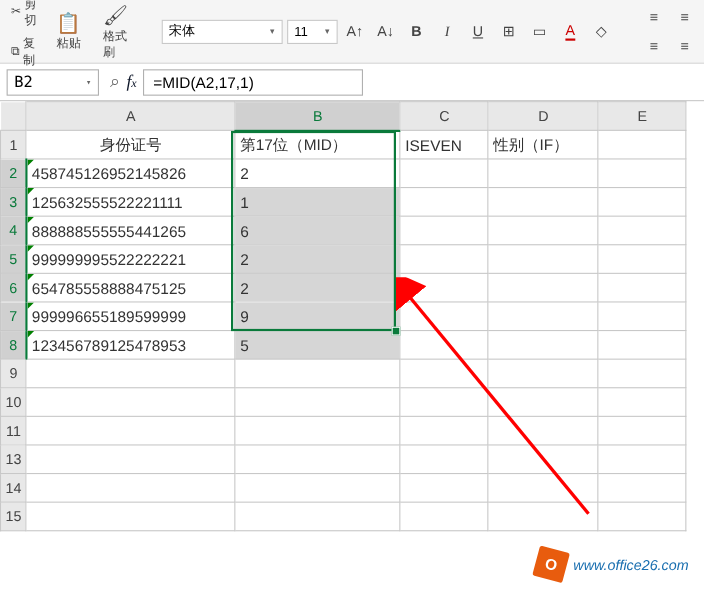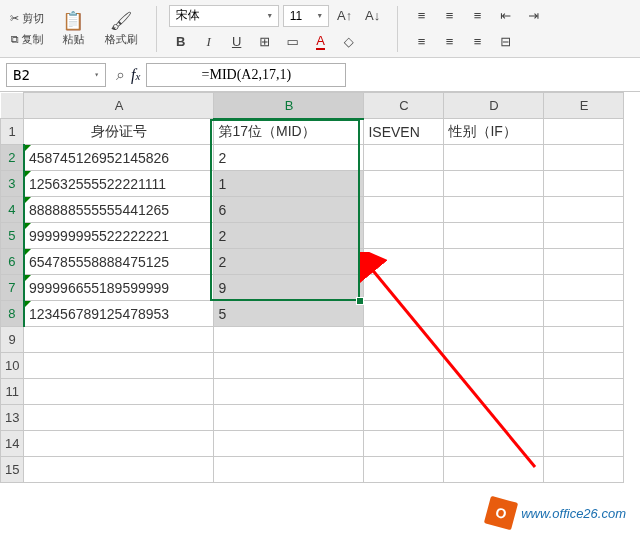--- a/index.html
+++ b/index.html
@@ -12,24 +12,24 @@
   .ic { display: inline-block; }
   .sep { width: 1px; height: 46px; background: #d0d0d0; margin: 0 4px; }
   .font-box { border: 1px solid #c8c8c8; background: #fff; padding: 2px 6px; font-size: 12px; height: 22px; display: flex; align-items: center; justify-content: space-between; }
   .font-name { width: 110px; }
   .font-size { width: 46px; }
   .tiny-tri { font-size: 8px; color: #666; }
   .fmt-row { display: flex; gap: 4px; align-items: center; }
   .fmt-btn { width: 24px; height: 22px; display: flex; align-items: center; justify-content: center; border: 1px solid transparent; font-size: 13px; color: #444; }
   
   .namebox-row { display: flex; align-items: center; border-bottom: 1px solid #c8c8c8; height: 34px; padding: 4px 6px; gap: 10px; background: #fff; }
-  .namebox { border: 1px solid #b0b0b0; background: #fff; width: 100px; height: 24px; display: flex; align-items: center; justify-content: space-between; padding: 0 6px; font-family: Consolas, monospace; font-size: 14px; }
+  .namebox { border: 1px solid #b0b0b0; background: #fff; width: 84px; height: 24px; display: flex; align-items: center; justify-content: space-between; padding: 0 6px; font-family: Consolas, monospace; font-size: 14px; }
   .fx-area { display: flex; align-items: center; gap: 6px; flex: 1; }
   .fx-icon { font-style: italic; font-family: "Times New Roman", serif; font-size: 16px; color: #0f172a; }
-  .formula-input { border: 1px solid #b0b0b0; padding: 2px 8px; font-family: Liberation Serif, serif; font-size: 14px; height: 24px; display: flex; align-items: center; min-width: 200px; background: #fff; justify-content: center; }
+  .formula-input { border: 1px solid #b0b0b0; padding: 2px 8px; font-family: Liberation Sans, sans-serif; font-size: 14px; height: 24px; display: flex; align-items: center; min-width: 200px; background: #fff; }
   
   .sheet { position: relative; }
   table { border-collapse: collapse; table-layout: fixed; }
   th, td { border: 1px solid #c8c8c8; height: 26px; padding: 0 4px; font-size: 14px; color: #333; overflow: hidden; white-space: nowrap; font-weight: normal; }
   .corner { width: 20px; background: #e8e8e8; border-left: none; border-top: none; }
   .colhdr { background: #e8e8e8; text-align: center; font-size: 13px; color: #444; }
   .rowhdr { background: #e8e8e8; text-align: center; width: 20px; font-size: 13px; color: #444; }
   .col-A { width: 190px; }
   .col-B { width: 150px; }
   .col-C { width: 80px; }
@@ -70,21 +70,21 @@
   </div>
   <div class="rb-big">
     <span class="ic" style="font-size:18px;">📋</span>
     <span>粘贴</span>
   </div>
   <div class="rb-big">
     <span class="ic" style="font-size:18px;">🖌</span>
     <span>格式刷</span>
   </div>
   <div class="sep"></div>
-  <div style="display:flex;flex-direction:column;gap:4px;">
+  <div style="display:flex;flex-direction:row;gap:4px;">
     <div class="fmt-row">
       <div class="font-box font-name">
         <span>宋体</span>
         <span class="tiny-tri">▾</span>
       </div>
       <div class="font-box font-size">
         <span>11</span>
         <span class="tiny-tri">▾</span>
       </div>
       <div class="fmt-btn">

